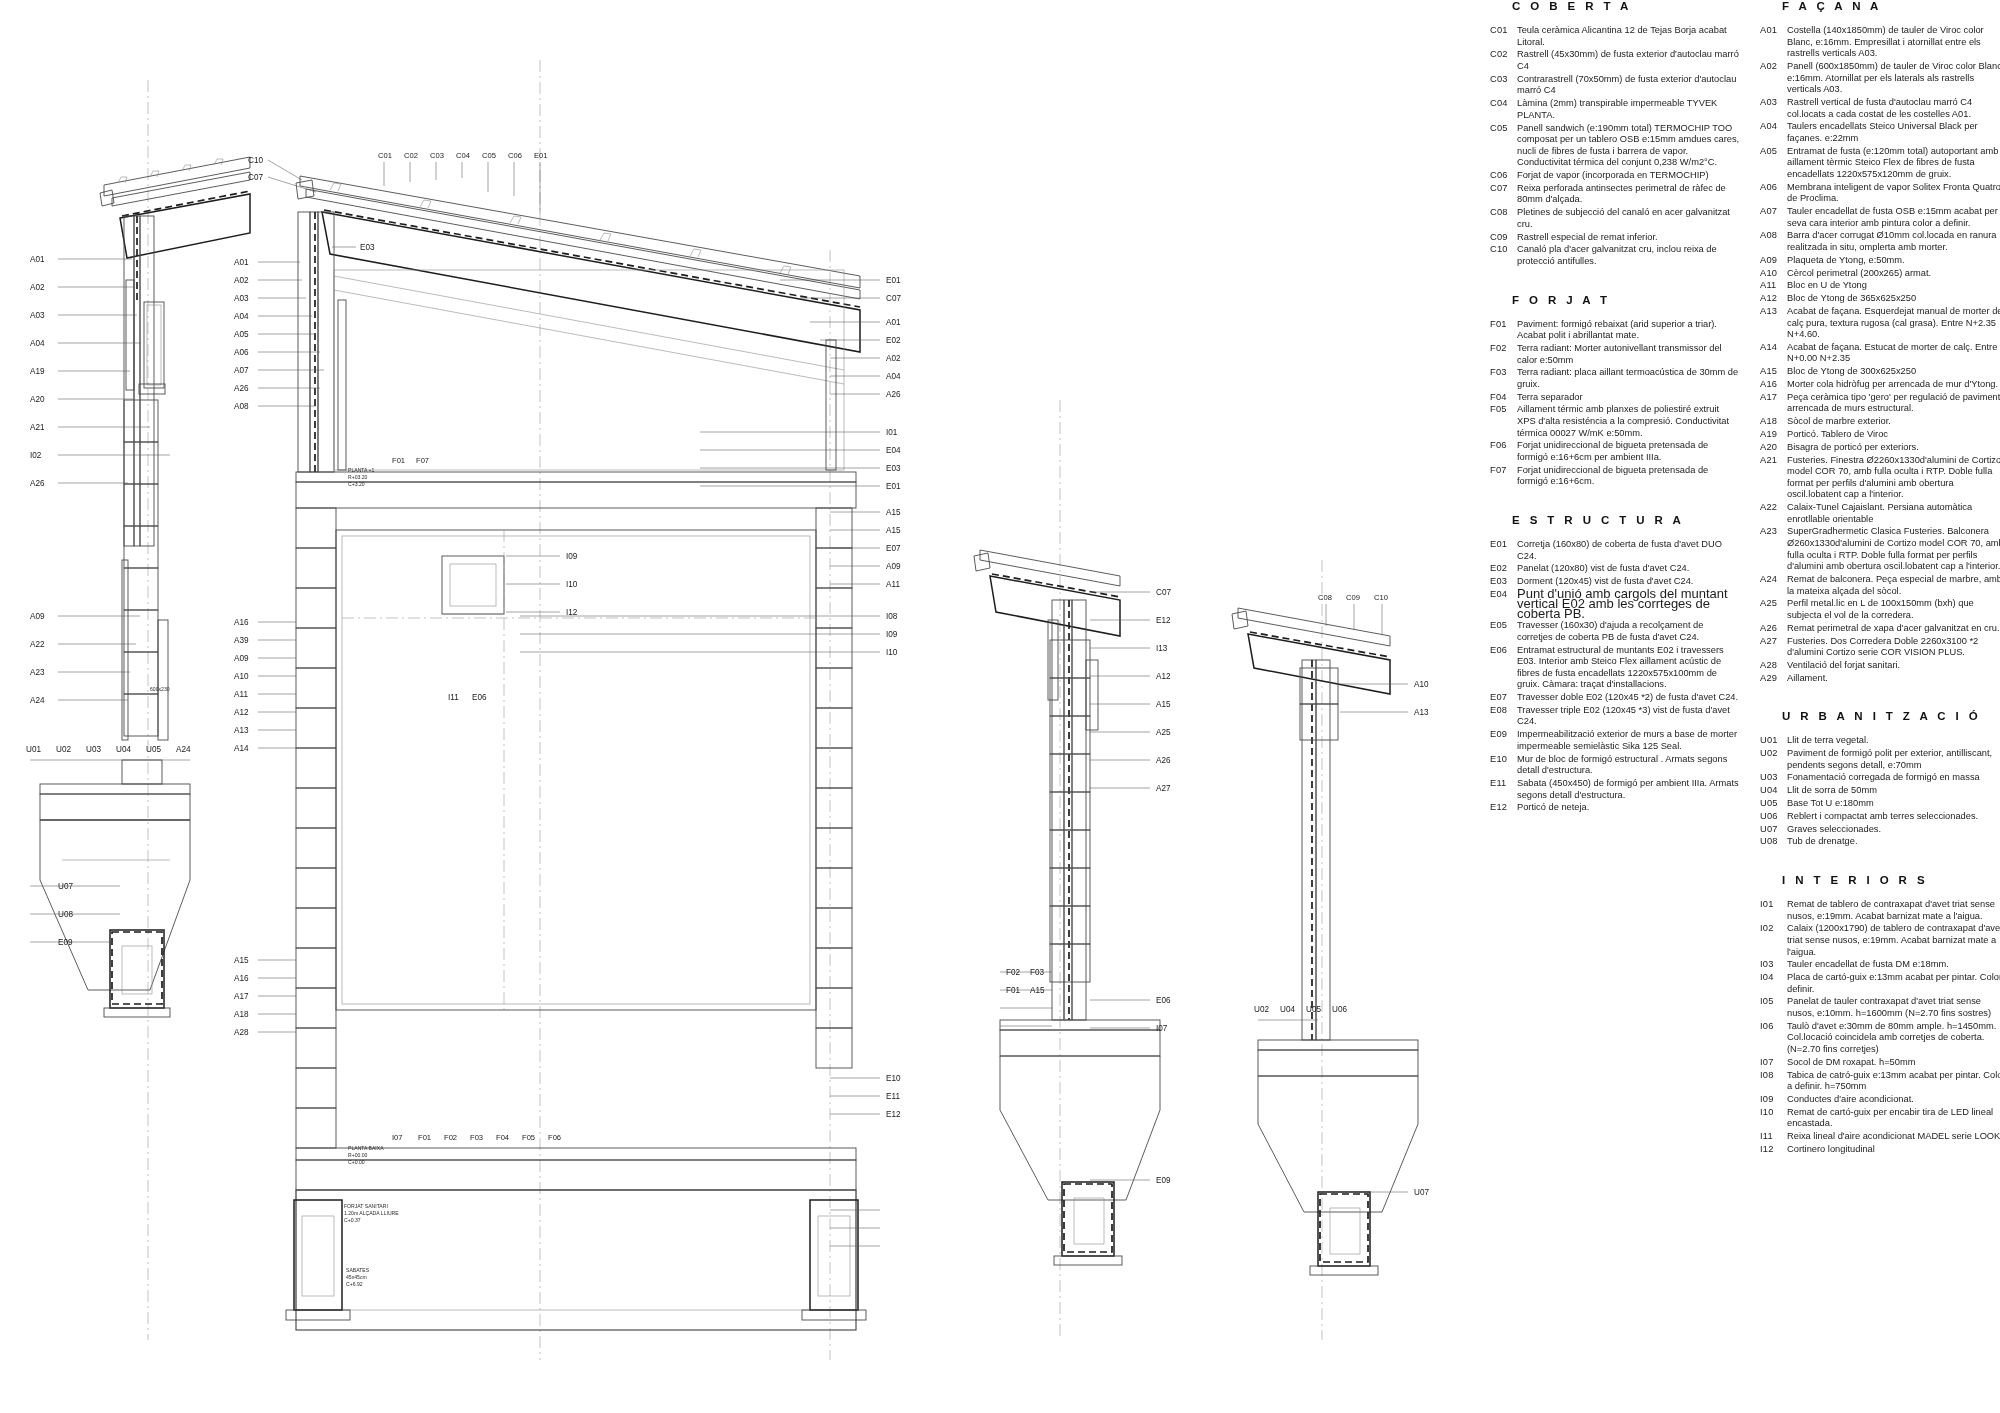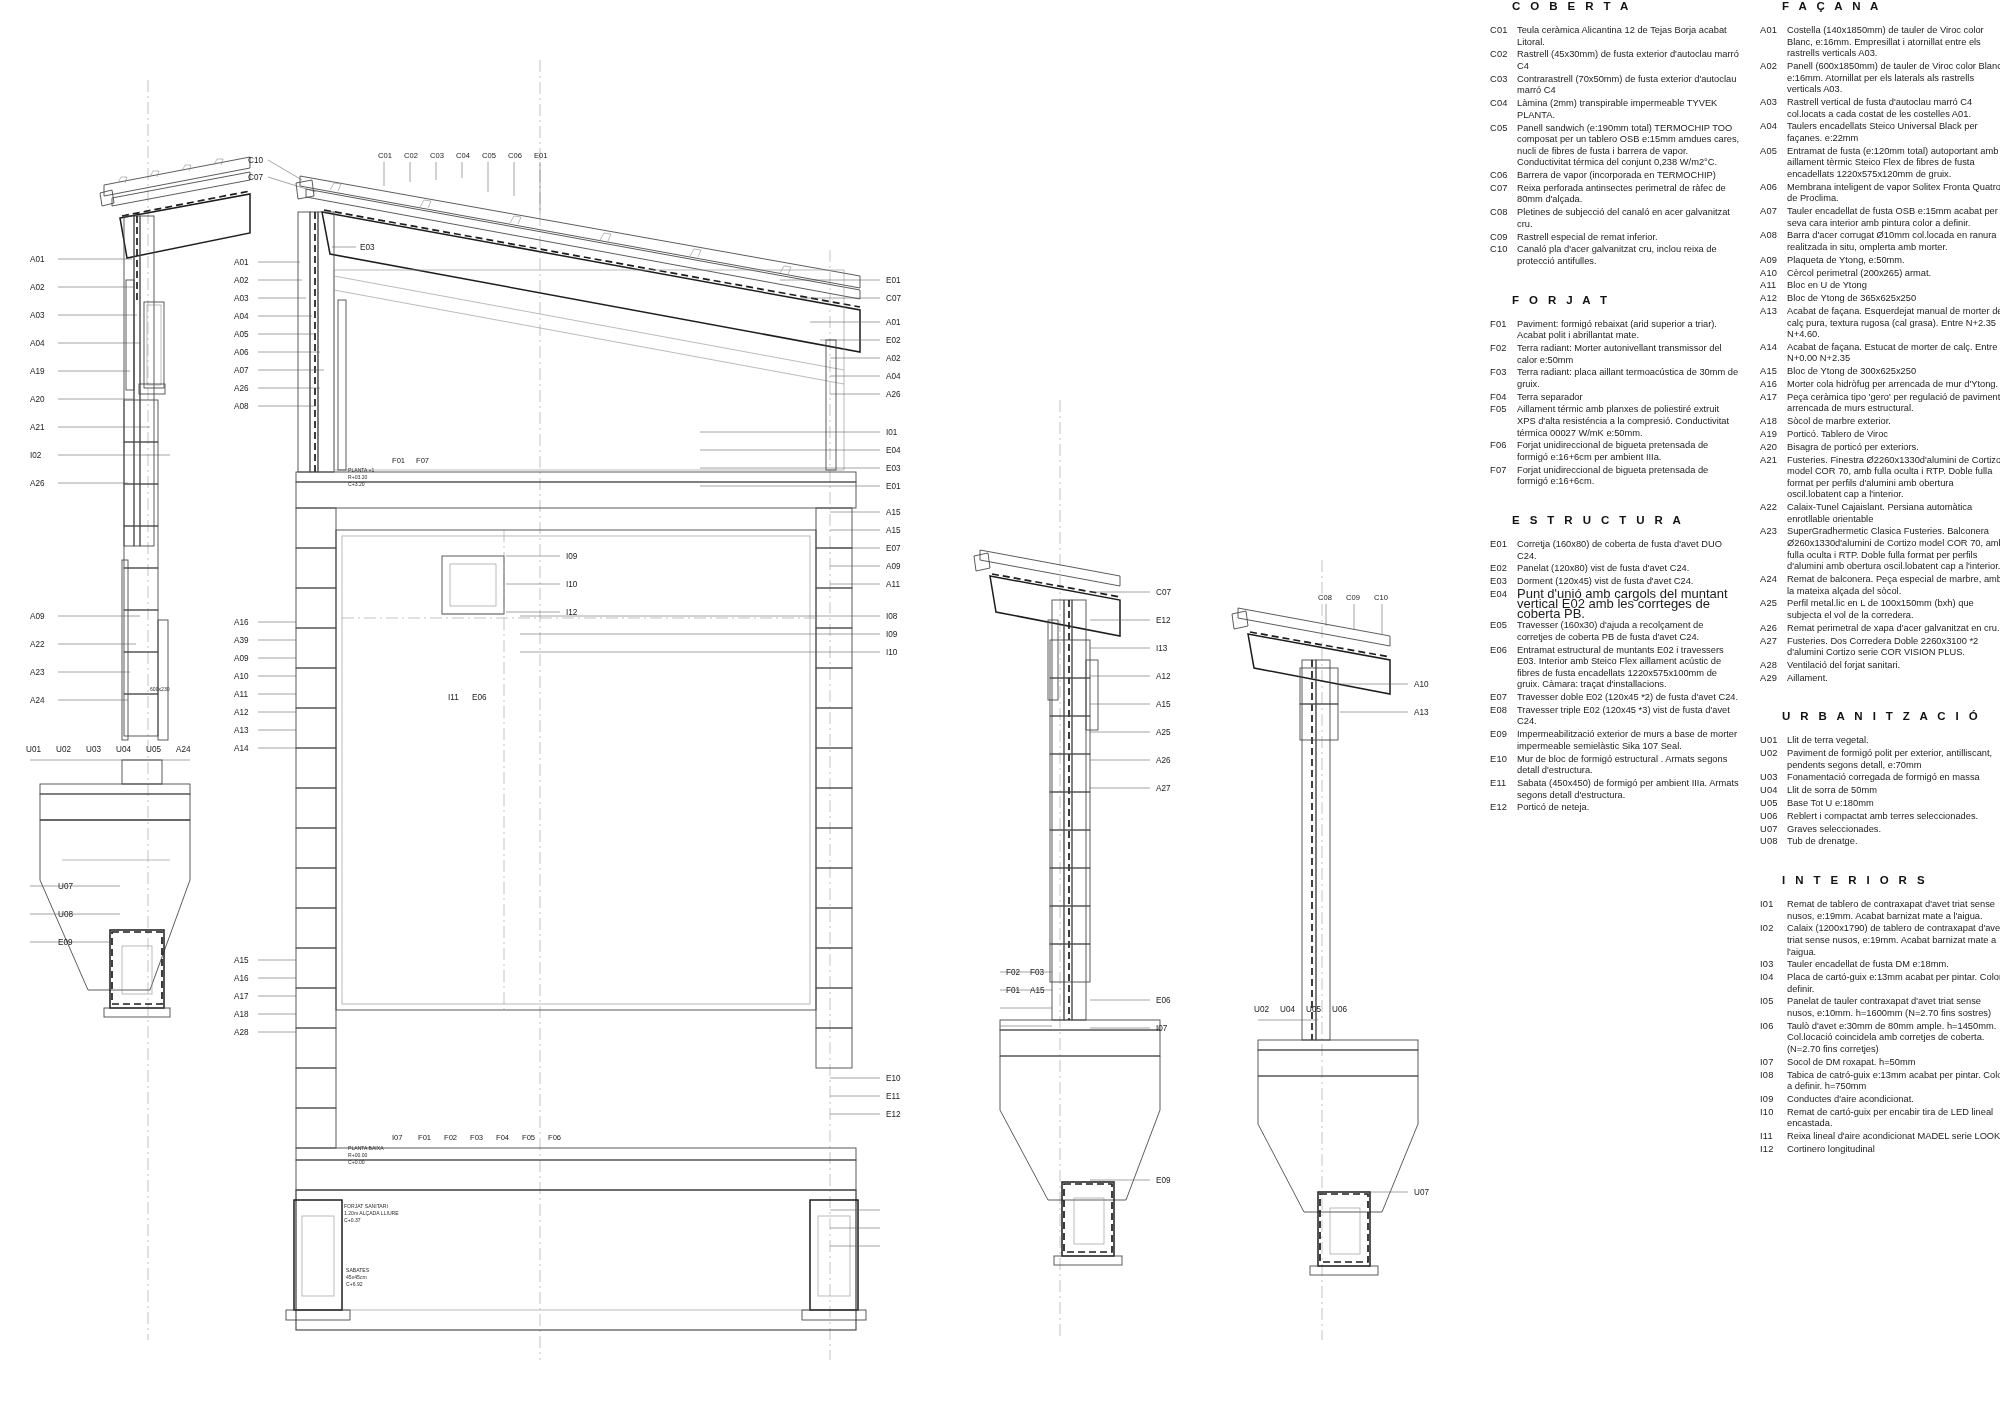--- a/index.html
+++ b/index.html
@@ -580,21 +580,21 @@
         <div class="item">
           <span class="code">C04</span>
           <span class="txt">Làmina (2mm) transpirable impermeable TYVEK PLANTA.</span>
         </div>
         <div class="item">
           <span class="code">C05</span>
           <span class="txt">Panell sandwich (e:190mm total) TERMOCHIP TOO composat per un tablero OSB e:15mm amdues cares, nucli de fibres de fusta i barrera de vapor. Conductivitat térmica del conjunt 0,238 W/m2°C.</span>
         </div>
         <div class="item">
           <span class="code">C06</span>
-          <span class="txt">Barrera de vapor (incorporada en TERMOCHIP)</span>
+          <span class="txt">Forjat de vapor (incorporada en TERMOCHIP)</span>
         </div>
         <div class="item">
           <span class="code">C07</span>
           <span class="txt">Reixa perforada antinsectes perimetral de ràfec de 80mm d'alçada.</span>
         </div>
         <div class="item">
           <span class="code">C08</span>
           <span class="txt">Pletines de subjecció del canaló en acer galvanitzat cru.</span>
         </div>
         <div class="item">
@@ -666,21 +666,21 @@
         <div class="item">
           <span class="code">E07</span>
           <span class="txt">Travesser doble E02 (120x45 *2) de fusta d'avet C24.</span>
         </div>
         <div class="item">
           <span class="code">E08</span>
           <span class="txt">Travesser triple E02 (120x45 *3) vist de fusta d'avet C24.</span>
         </div>
         <div class="item">
           <span class="code">E09</span>
-          <span class="txt">Impermeabilització exterior de murs a base de morter impermeable semielàstic Sika 107 Seal.</span>
+          <span class="txt">Impermeabilització exterior de murs a base de morter impermeable semielàstic Sika 125 Seal.</span>
         </div>
         <div class="item">
           <span class="code">E10</span>
           <span class="txt">Mur de bloc de formigó estructural . Armats segons detall d'estructura.</span>
         </div>
         <div class="item">
           <span class="code">E11</span>
           <span class="txt">Sabata (450x450) de formigó per ambient IIIa. Armats segons detall d'estructura.</span>
         </div>
         <div class="item">

